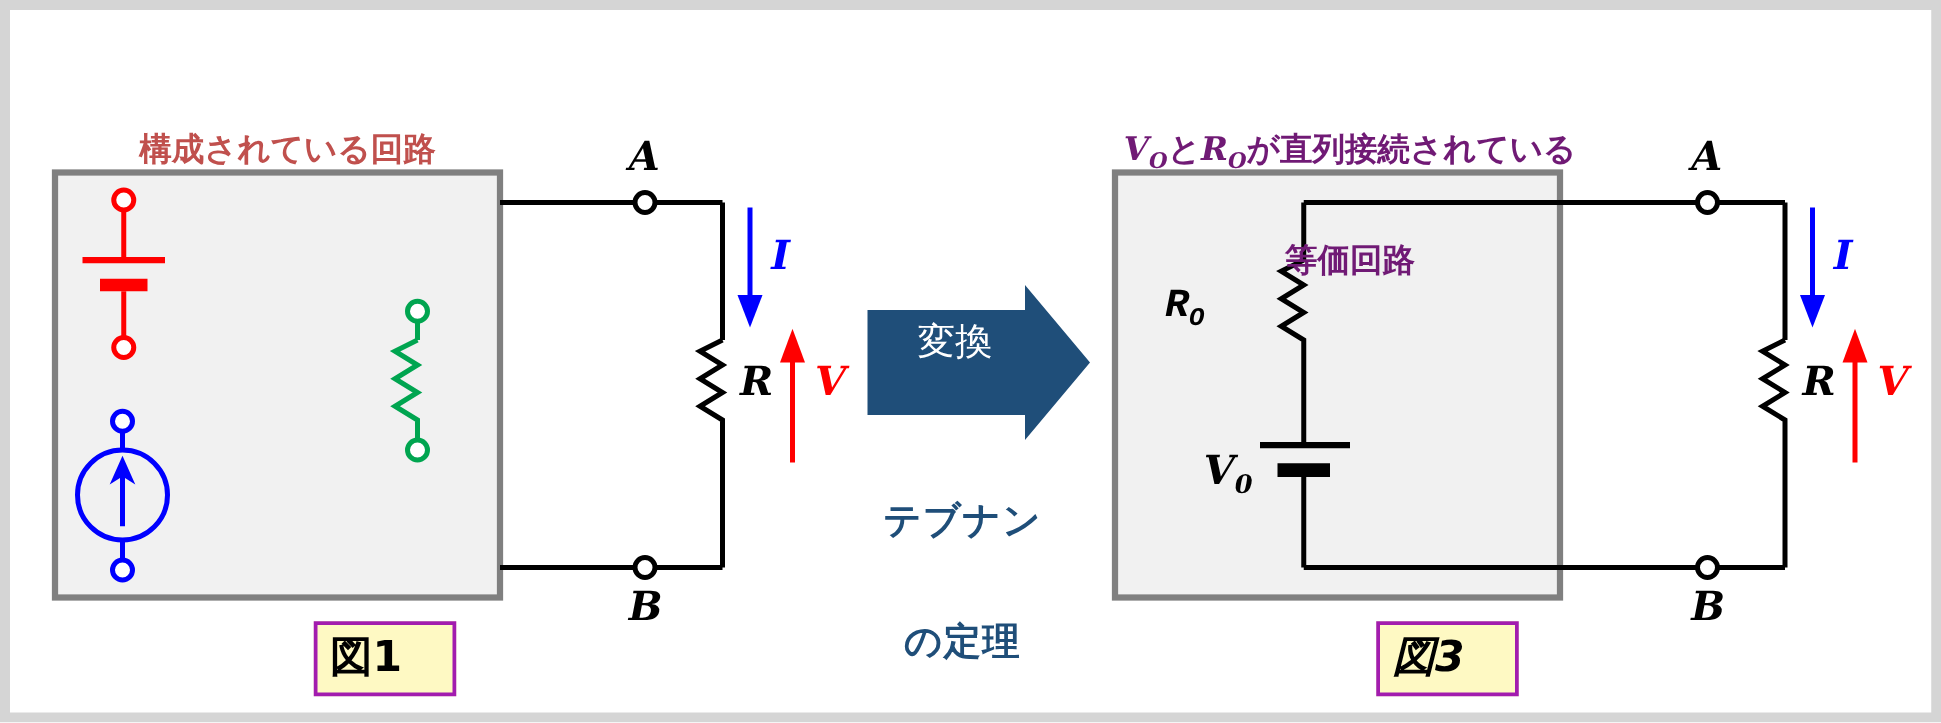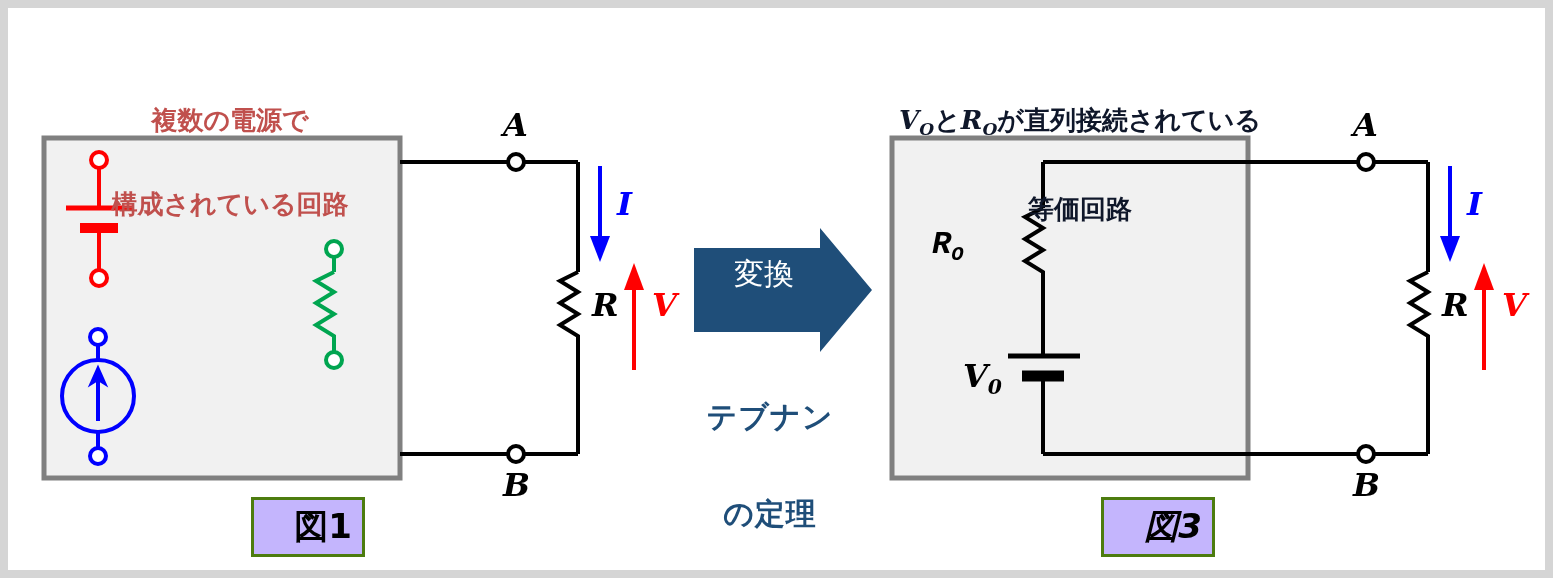--- a/index.html
+++ b/index.html
@@ -46,21 +46,21 @@
     color: #c0504d;
     font-weight: bold;
     font-size: 26px;
     font-family: "DejaVu Sans", "Liberation Sans", sans-serif;
   }
   .title-right {
     left: 790px;
     top: 50px;
     width: 580px;
     text-align: center;
-    color: #0f172a;
+    color: #701a75;
     font-weight: bold;
     font-size: 26px;
     font-family: "DejaVu Sans", "Liberation Sans", sans-serif;
   }
   .title-right .mathv {
     font-family: "DejaVu Serif", "Liberation Serif", serif;
     font-style: italic;
     font-weight: bold;
   }
   .title-right .mathv sub {
@@ -85,27 +85,27 @@
     text-align: center;
     color: #1f4e79;
     font-weight: bold;
     font-size: 30px;
     letter-spacing: 1px;
     font-family: "DejaVu Sans", "Liberation Sans", sans-serif;
   }
   
   .figchip {
     position: absolute;
-    background: #c4b5fd;
-    border: 3px solid #4d7c0f;
+    background: #fef9c3;
+    border: 3px solid #a21caf;
     color: #000000;
     font-weight: bold;
     font-size: 34px;
     font-family: "DejaVu Sans", "Liberation Sans", sans-serif;
-    text-align: right;
+    text-align: left;
     line-height: 44px;
     padding: 4px 10px 6px 10px;
   }
   #figchip-1 { left: 251px; top: 497px; width: 88px; }
   #figchip-3 { left: 1101px; top: 497px; width: 88px; font-style: italic; }
   
   .mlbl {
     font-family: "DejaVu Serif", "Liberation Serif", serif;
     font-style: italic;
     font-weight: bold;
@@ -205,21 +205,20 @@
       <path d="M 1450 262 L 1440 236 L 1460 236 Z" fill="#0000ff"></path>
     </g>
 
     <g>
       <line x1="1484" y1="370" x2="1484" y2="285" stroke="#ff0000" stroke-width="4"></line>
       <path d="M 1484 263 L 1474 290 L 1494 290 Z" fill="#ff0000"></path>
     </g>
   </svg>
 
   <div class="txt title-left">
-    <div>複数の電源で</div>
     <div>構成されている回路</div>
   </div>
 
   <div class="txt title-right">
     <div><span class="mathv"><span>V</span><sub>O</sub></span><span>と</span><span class="mathv"><span>R</span><sub>O</sub></span><span>が直列接続されている</span></div>
     <div>等価回路</div>
   </div>
 
   <div class="txt conv-label">変換</div>
   <div class="txt theorem">

